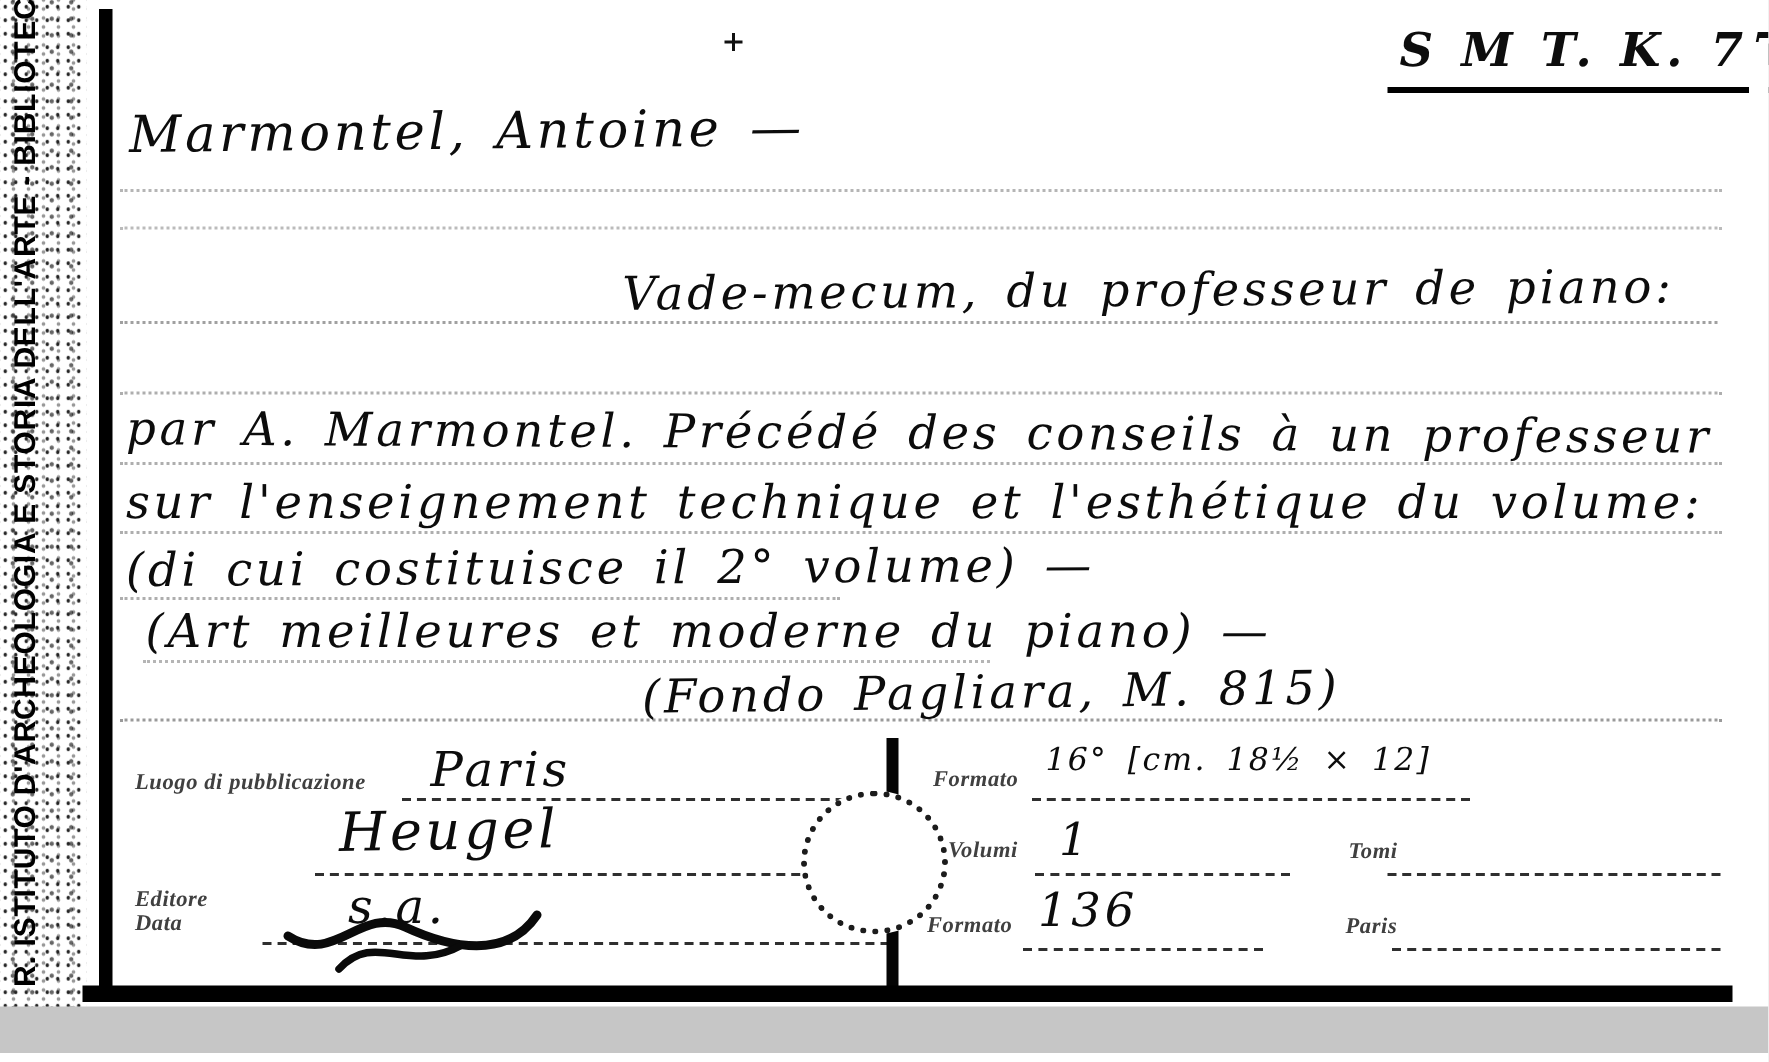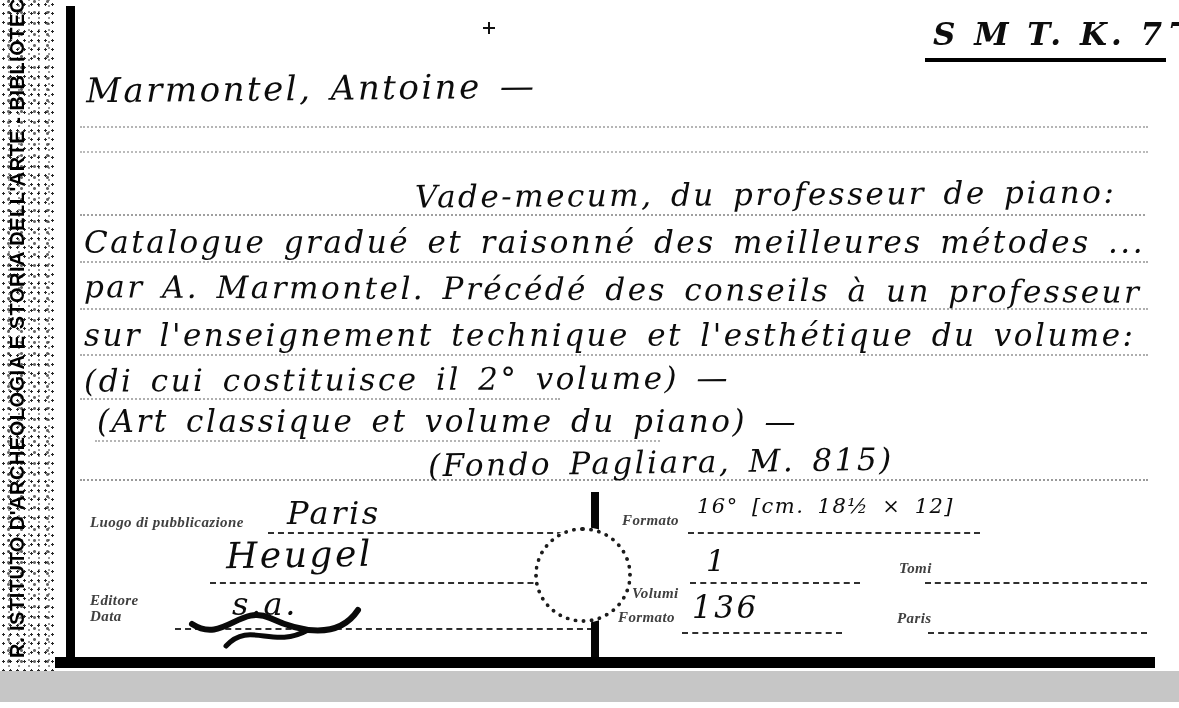--- a/index.html
+++ b/index.html
@@ -59,25 +59,24 @@
   <div class="rule" style="left:80px;top:151px;width:1068px;opacity:.5;"></div>
   <div class="rule" style="left:80px;top:214px;width:1065px;opacity:.7;"></div>
   <div class="rule" style="left:80px;top:261px;width:1068px;opacity:.6;"></div>
   <div class="rule" style="left:80px;top:308px;width:1068px;opacity:.6;"></div>
   <div class="rule" style="left:80px;top:354px;width:1068px;opacity:.6;"></div>
   <div class="rule" style="left:80px;top:398px;width:480px;opacity:.6;"></div>
   <div class="rule" style="left:95px;top:440px;width:565px;opacity:.55;"></div>
   <div class="rule" style="left:80px;top:479px;width:1068px;opacity:.75;"></div>
 
   <div class="hw" style="left:415px;top:176px;font-size:31px;transform:rotate(-0.4deg);">Vade-mecum, du professeur de piano:</div>
-  <div class="hw" style="left:84px;top:224px;font-size:31px;">Catalogue gradué et raisonné des meilleures métodes ...</div>
   <div class="hw" style="left:84px;top:271px;font-size:31px;transform:rotate(0.3deg);">par A. Marmontel. Précédé des conseils à un professeur</div>
   <div class="hw" style="left:84px;top:317px;font-size:31px;">sur l'enseignement technique et l'esthétique du volume:</div>
   <div class="hw" style="left:84px;top:361px;font-size:31px;transform:rotate(-0.3deg);">(di cui costituisce il 2° volume) —</div>
-  <div class="hw" style="left:97px;top:403px;font-size:31px;">(Art classique et volume du piano) —</div>
+  <div class="hw" style="left:97px;top:403px;font-size:31px;">(Art meilleures et moderne du piano) —</div>
   <div class="hw" style="left:428px;top:444px;font-size:31px;transform:rotate(-0.8deg);">(Fondo Pagliara, M. 815)</div>
 
   <div class="plabel" style="left:90px;top:514px;">Luogo di pubblicazione</div>
   <div class="hw" style="left:287px;top:494px;font-size:32px;">Paris</div>
   <div class="fline" style="left:268px;top:532px;width:325px;"></div>
 
   <div class="plabel" style="left:90px;top:592px;">Editore</div>
   <div class="hw" style="left:226px;top:534px;font-size:36px;transform:rotate(-1deg);">Heugel</div>
   <div class="fline" style="left:210px;top:582px;width:383px;"></div>
 
@@ -86,21 +85,21 @@
   <div class="fline" style="left:175px;top:628px;width:418px;"></div>
   <svg class="scribble" width="175" height="58" viewBox="0 0 175 58">
     <path d="M4,28 C35,48 52,8 82,22 S150,44 170,14" fill="none" stroke="#0a0a0a" stroke-width="6" stroke-linecap="round"></path>
     <path d="M38,50 C62,24 84,54 120,34" fill="none" stroke="#0a0a0a" stroke-width="5" stroke-linecap="round"></path>
   </svg>
 
   <div class="plabel" style="left:622px;top:512px;">Formato</div>
   <div class="hw" style="left:697px;top:494px;font-size:21px;letter-spacing:1.5px;">16° [cm. 18½ × 12]</div>
   <div class="fline" style="left:688px;top:532px;width:292px;"></div>
 
-  <div class="plabel" style="left:632px;top:585px;text-align:right;">Volumi</div>
+  <div class="plabel" style="left:632px;top:559px;text-align:right;">Volumi</div>
   <div class="hw" style="left:706px;top:543px;font-size:30px;">1</div>
   <div class="fline" style="left:690px;top:582px;width:170px;"></div>
   <div class="plabel" style="left:899px;top:560px;">Tomi</div>
   <div class="hw" style="left:960px;top:548px;font-size:28px;"></div>
   <div class="fline" style="left:925px;top:582px;width:222px;"></div>
 
   <div class="plabel" style="left:618px;top:609px;">Formato</div>
   <div class="hw" style="left:692px;top:589px;font-size:31px;">136</div>
   <div class="fline" style="left:682px;top:632px;width:160px;"></div>
   <div class="plabel" style="left:897px;top:610px;">Paris</div>

